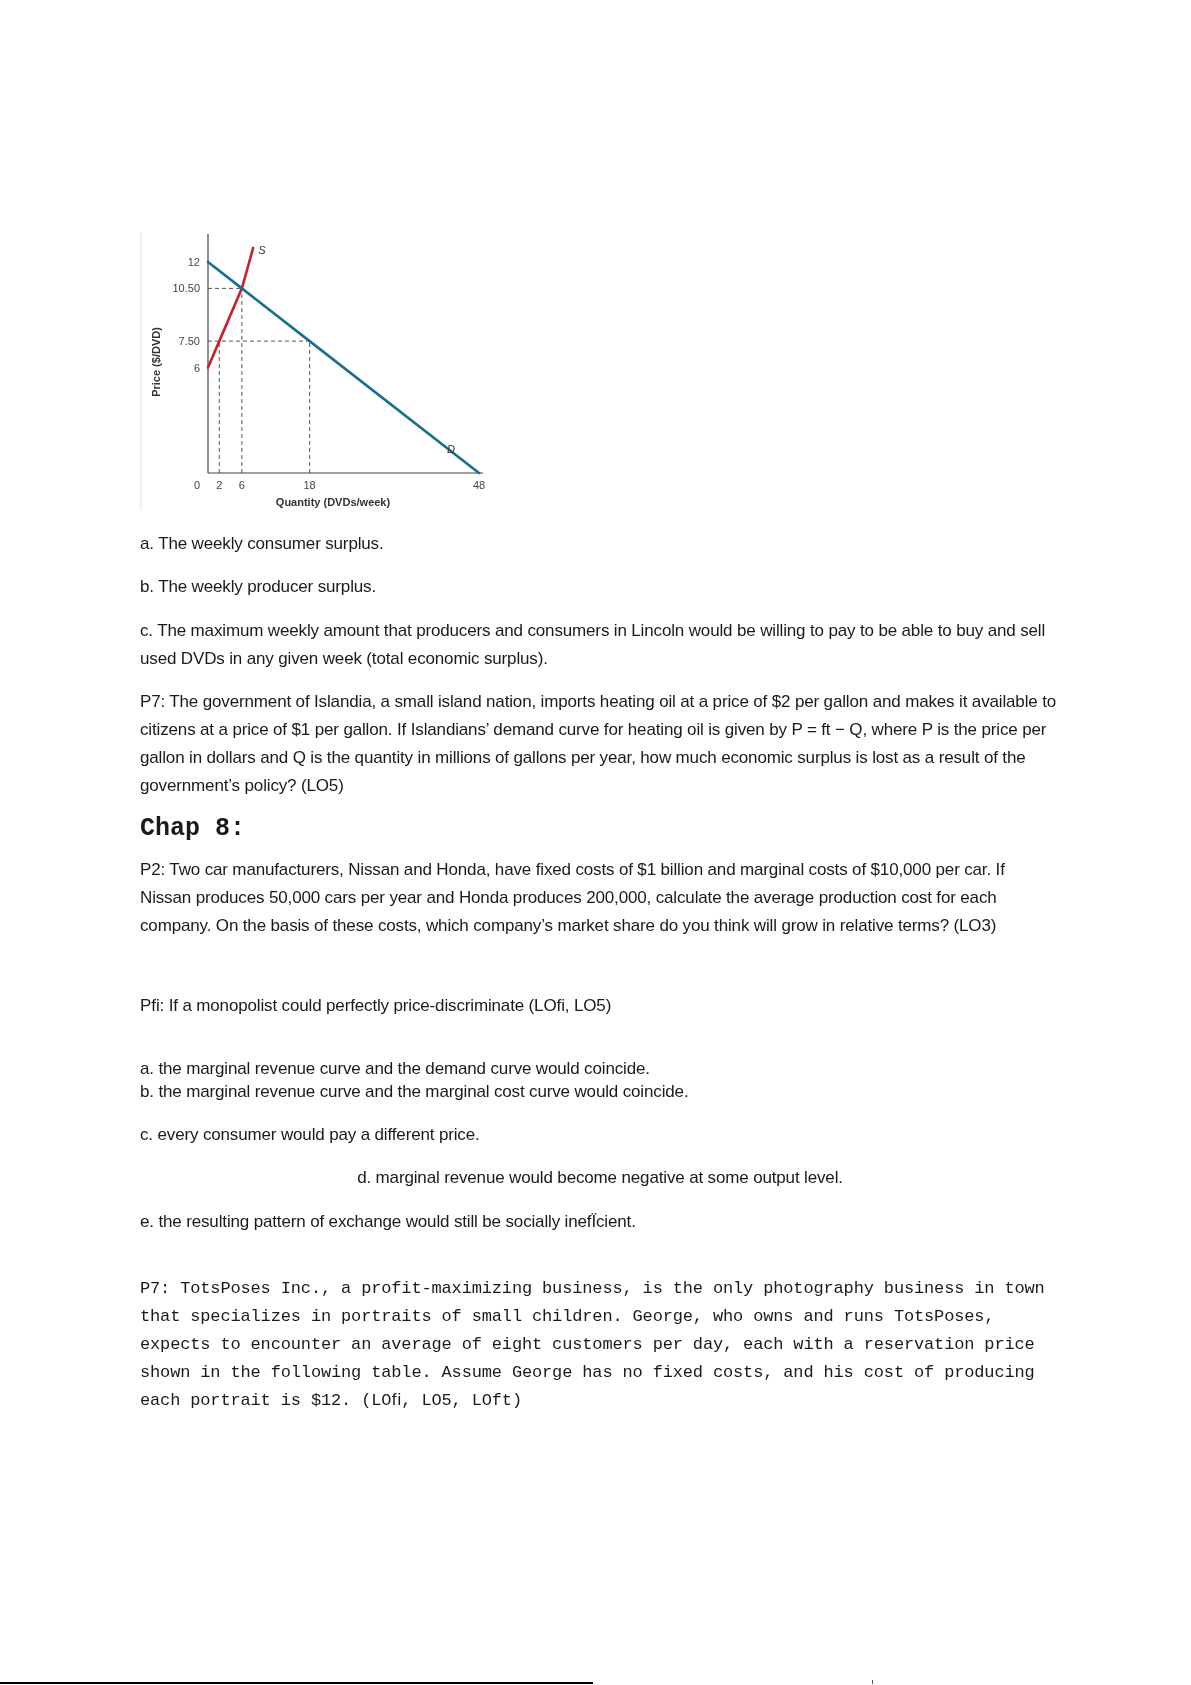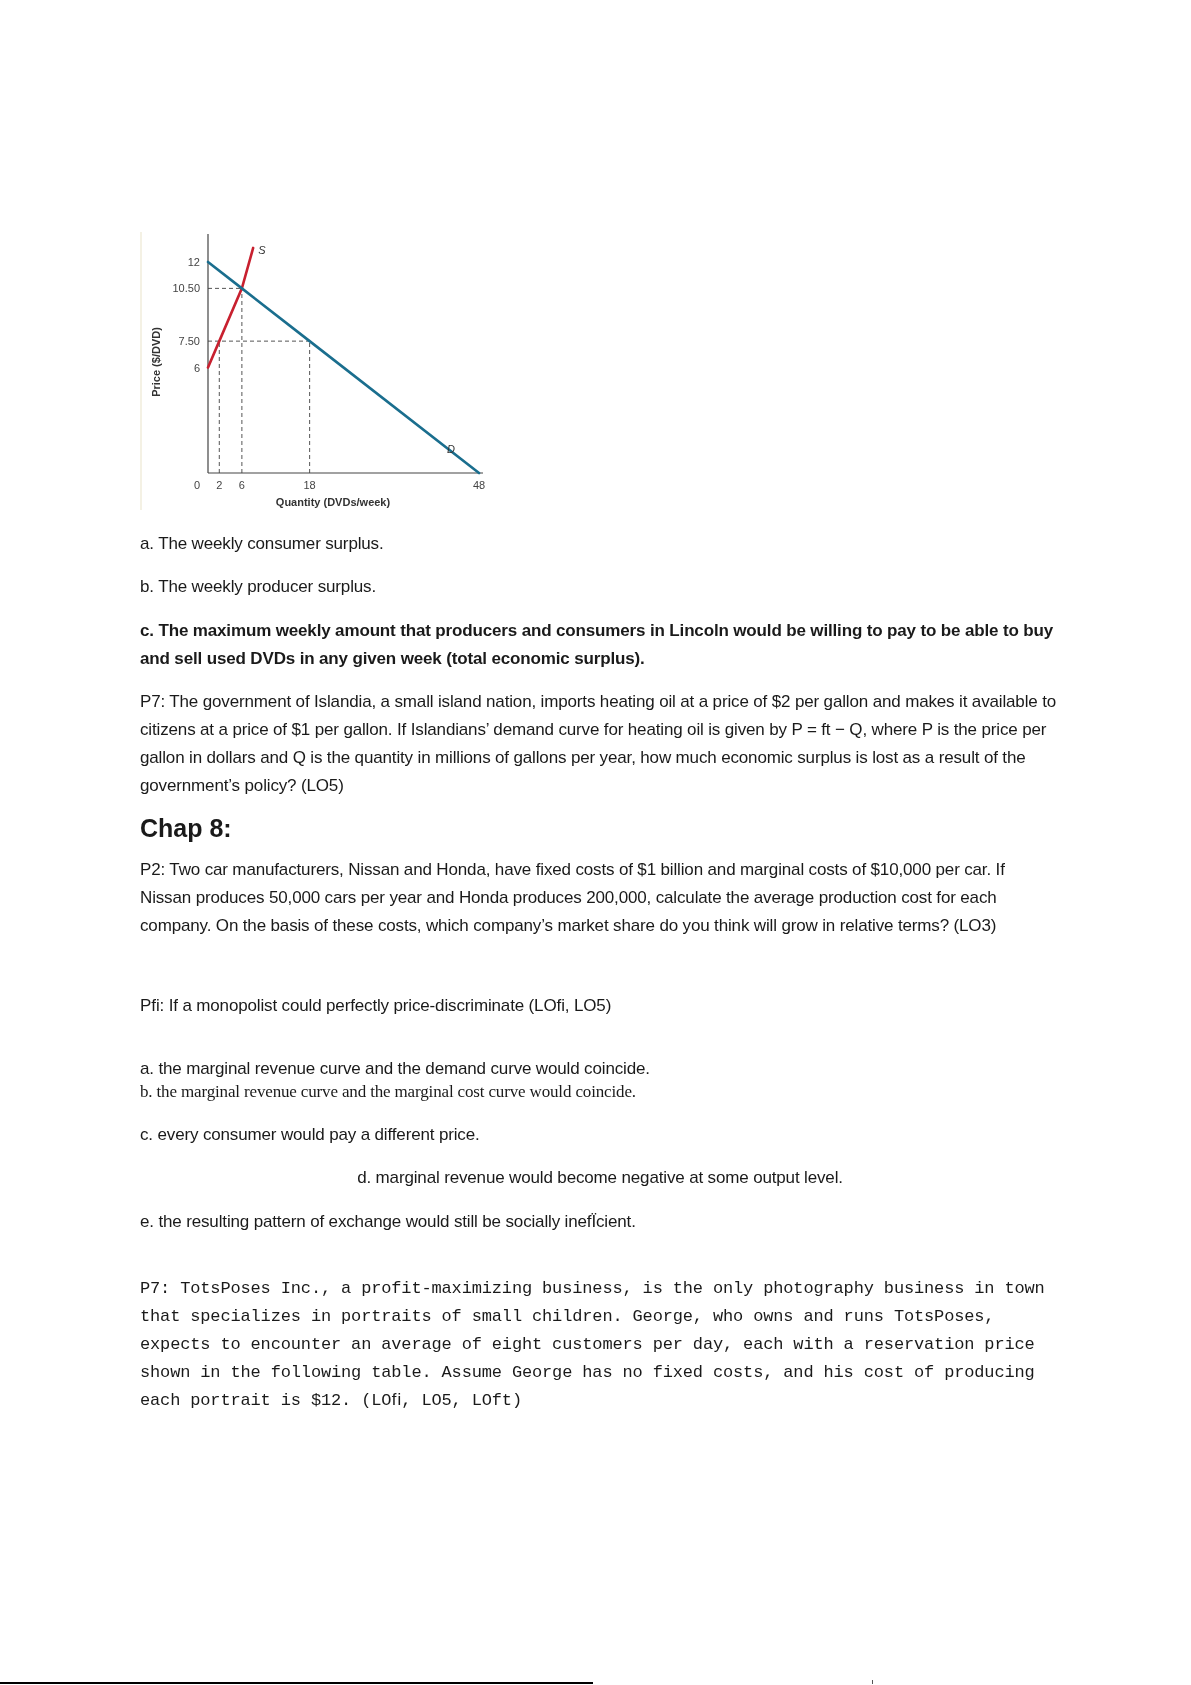--- a/index.html
+++ b/index.html
@@ -4,21 +4,21 @@
 <style>
   html, body { margin: 0; padding: 0; background: #ffffff; }
   body { width: 1191px; height: 1685px; position: relative; overflow: hidden;
          font-family: "Liberation Sans", sans-serif; color: #1a1a1a; }
   .chart-wrap { position: absolute; left: 140px; top: 232px; width: 360px; height: 280px; }
   .chart-edge { position: absolute; left: 140px; top: 232px; width: 2px; height: 278px; background: #f4f1e4; }
   svg text { font-family: "Liberation Sans", sans-serif; }
   .content { position: absolute; left: 140px; top: 530px; width: 920px; }
   p { margin: 0; font-size: 17px; line-height: 28px; letter-spacing: -0.15px; }
   .blk { position: absolute; left: 0; width: 920px; }
-  h2 { margin: 0; font-family: Liberation Sans, sans-serif; font-weight: bold; font-size: 25px; position: absolute; left: 0; }
+  h2 { margin: 0; font-family: Liberation Mono, monospace; font-weight: bold; font-size: 25px; position: absolute; left: 0; }
   .footer-line { position: absolute; left: 0; top: 1682px; width: 593px; height: 2px; background: #000; }
   .footer-tick { position: absolute; left: 872px; top: 1680px; width: 1px; height: 4px; background: #555; }
 </style>
 </head>
 <body>
 
 <div class="chart-edge"></div>
 <div class="chart-wrap">
   <svg id="chart" width="360" height="280">
     <g id="ref-lines">
@@ -56,37 +56,37 @@
   </svg>
 </div>
 
 <div class="content">
   <div class="blk" style="top:0px;">
       <p>a. The weekly consumer surplus.</p>
     </div>
   <div class="blk" style="top:43px;">
       <p>b. The weekly producer surplus.</p>
     </div>
-  <div class="blk" style="top:87px;font-weight:bold;">
+  <div class="blk" style="top:87px;">
       <p>c. The maximum weekly amount that producers and consumers in Lincoln would be willing to pay to be able to buy and sell used DVDs in any given week (total economic surplus).</p>
     </div>
   <div class="blk" style="top:158px;">
       <p>P7: The government of Islandia, a small island nation, imports heating oil at a price of $2 per gallon and makes it available to citizens at a price of $1 per gallon. If Islandians’ demand curve for heating oil is given by P = ft − Q, where P is the price per gallon in dollars and Q is the quantity in millions of gallons per year, how much economic surplus is lost as a result of the government’s policy? (LO5)</p>
     </div>
   <h2 style="top:284px;">Chap 8:</h2>
   <div class="blk" style="top:326px;">
       <p>P2: Two car manufacturers, Nissan and Honda, have fixed costs of $1 billion and marginal costs of $10,000 per car. If Nissan produces 50,000 cars per year and Honda produces 200,000, calculate the average production cost for each company. On the basis of these costs, which company’s market share do you think will grow in relative terms? (LO3)</p>
     </div>
   <div class="blk" style="top:462px;">
       <p>Pﬁ: If a monopolist could perfectly price-discriminate (LOﬁ, LO5)</p>
     </div>
   <div class="blk" style="top:525px;">
       <p>a. the marginal revenue curve and the demand curve would coincide.</p>
     </div>
-  <div class="blk" style="top:548px;font-family:Liberation Serif, serif;">
+  <div class="blk" style="top:548px;">
       <p>b. the marginal revenue curve and the marginal cost curve would coincide.</p>
     </div>
   <div class="blk" style="top:591px;">
       <p>c. every consumer would pay a different price.</p>
     </div>
   <div class="blk" style="top:634px;text-align:center;">
       <p>d. marginal revenue would become negative at some output level.</p>
     </div>
   <div class="blk" style="top:678px;">
       <p>e. the resulting pattern of exchange would still be socially inefÏcient.</p>

